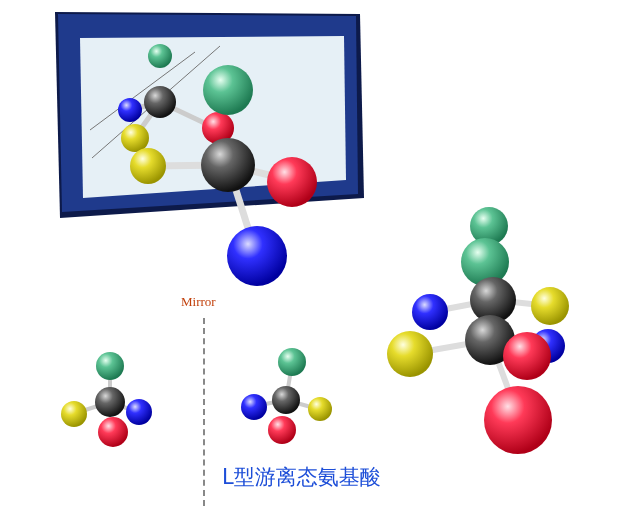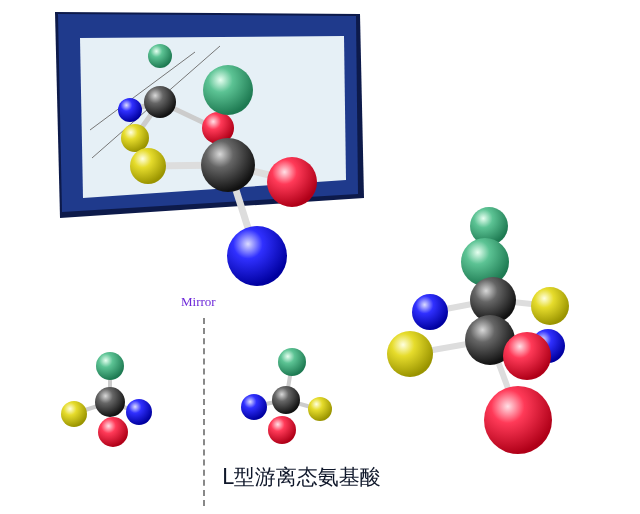--- a/index.html
+++ b/index.html
@@ -1,20 +1,20 @@
 <!DOCTYPE html>
 <html><head>
 <meta charset="utf-8">
 <style>
   html, body { margin: 0; padding: 0; background: #ffffff; }
   body { width: 640px; height: 514px; overflow: hidden; position: relative; font-family: "DejaVu Sans", sans-serif; }
   #canvas { position: absolute; left: 0; top: 0; width: 640px; height: 514px; }
-  .mirror-label { position: absolute; left: 181px; top: 294px; font-family: "Liberation Serif", serif; font-size: 13px; color: #6d28d9; }
+  .mirror-label { position: absolute; left: 181px; top: 294px; font-family: "Liberation Serif", serif; font-size: 13px; color: #c2410c; }
   .mirror-line { position: absolute; left: 203px; top: 318px; width: 0; height: 188px; border-left: 2px dashed #888; }
-  .caption { position: absolute; left: 222px; top: 463px; font-size: 21px; color: #0f172a; letter-spacing: 0px; font-family: "DejaVu Sans", sans-serif; }
+  .caption { position: absolute; left: 222px; top: 463px; font-size: 21px; color: #1d4ed8; letter-spacing: 0px; font-family: "DejaVu Sans", sans-serif; }
 </style>
 </head>
 <body>
 
 <svg id="canvas" viewBox="0 0 640 514" xmlns="http://www.w3.org/2000/svg">
   <defs>
     <radialGradient id="gC" cx="35%" cy="30%" r="70%">
       <stop offset="0%" stop-color="#d8d8d8"></stop>
         <stop offset="35%" stop-color="#666"></stop>
         <stop offset="100%" stop-color="#111"></stop>

